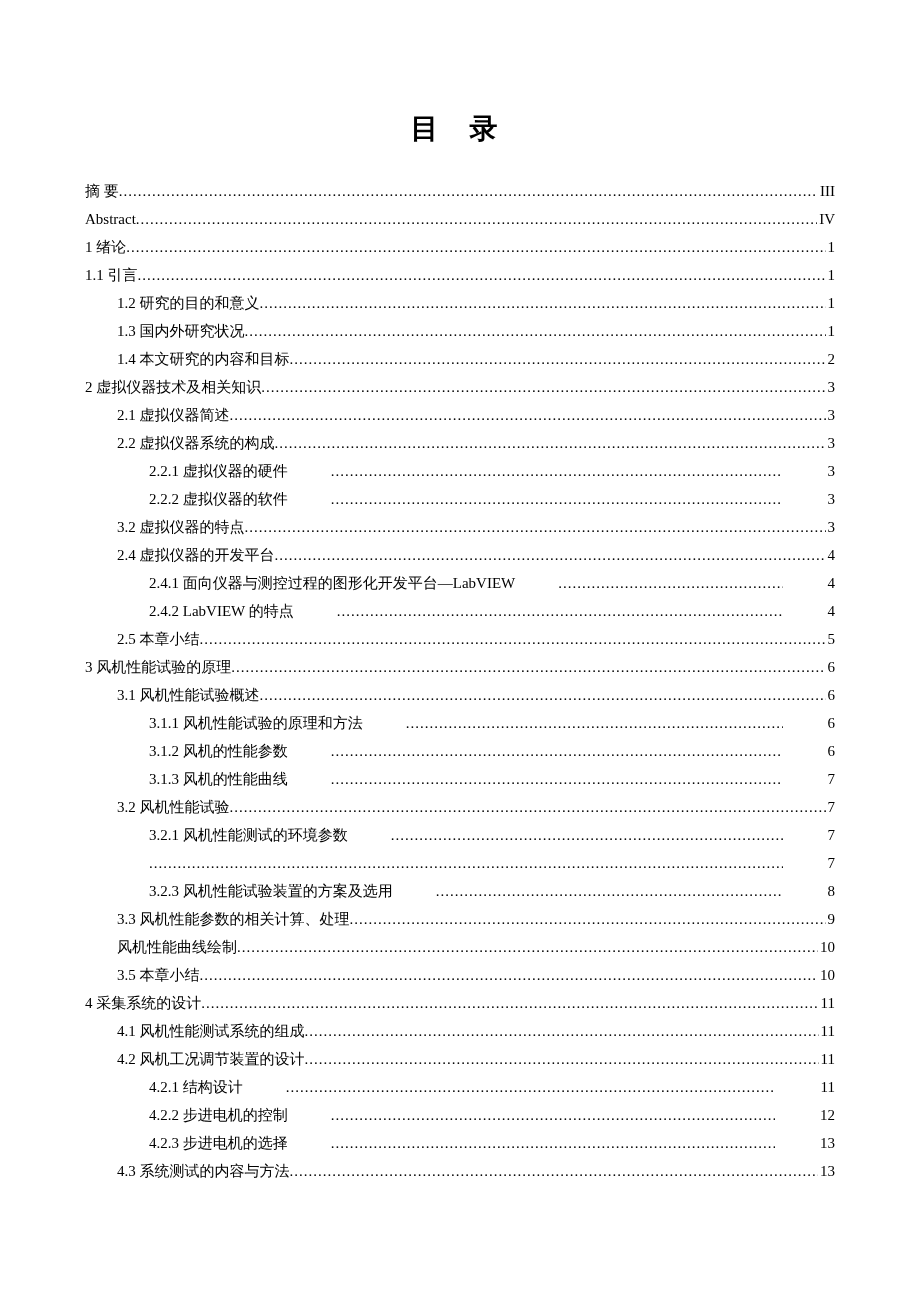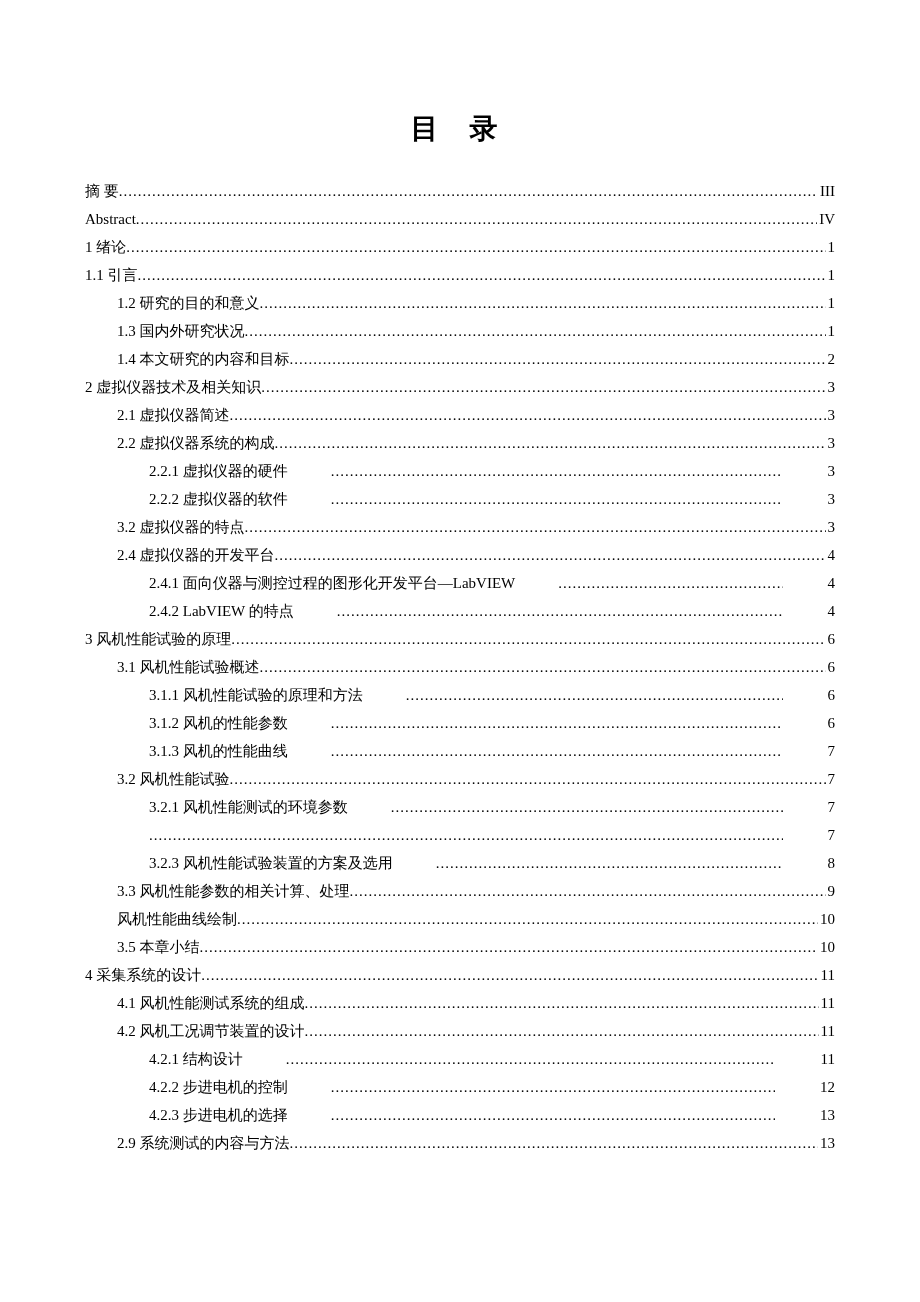--- a/index.html
+++ b/index.html
@@ -131,20 +131,25 @@
       <div class="toc-row indent-2">
         <span class="toc-text">2.4.1  面向仪器与测控过程的图形化开发平台—LabVIEW</span>
         <span class="toc-dots"></span>
         <span class="toc-page">4</span>
       </div>
       <div class="toc-row indent-2">
         <span class="toc-text">2.4.2   LabVIEW  的特点</span>
         <span class="toc-dots"></span>
         <span class="toc-page">4</span>
       </div>
+      <div class="toc-row indent-1">
+        <span class="toc-text">2.5  本章小结</span>
+        <span class="toc-dots"></span>
+        <span class="toc-page">5</span>
+      </div>
       <div class="toc-row indent-0">
         <span class="toc-text">3  风机性能试验的原理</span>
         <span class="toc-dots"></span>
         <span class="toc-page">6</span>
       </div>
       <div class="toc-row indent-1">
         <span class="toc-text">3.1  风机性能试验概述</span>
         <span class="toc-dots"></span>
         <span class="toc-page">6</span>
       </div>
@@ -221,18 +226,18 @@
         <span class="toc-text">4.2.2  步进电机的控制</span>
         <span class="toc-dots"></span>
         <span class="toc-page">12</span>
       </div>
       <div class="toc-row indent-2">
         <span class="toc-text">4.2.3  步进电机的选择</span>
         <span class="toc-dots"></span>
         <span class="toc-page">13</span>
       </div>
       <div class="toc-row indent-1">
-        <span class="toc-text">2.9  系统测试的内容与方法</span>
+        <span class="toc-text">4.3  系统测试的内容与方法</span>
         <span class="toc-dots"></span>
         <span class="toc-page">13</span>
       </div>
     </div>
 </div>
 
 </body></html>

